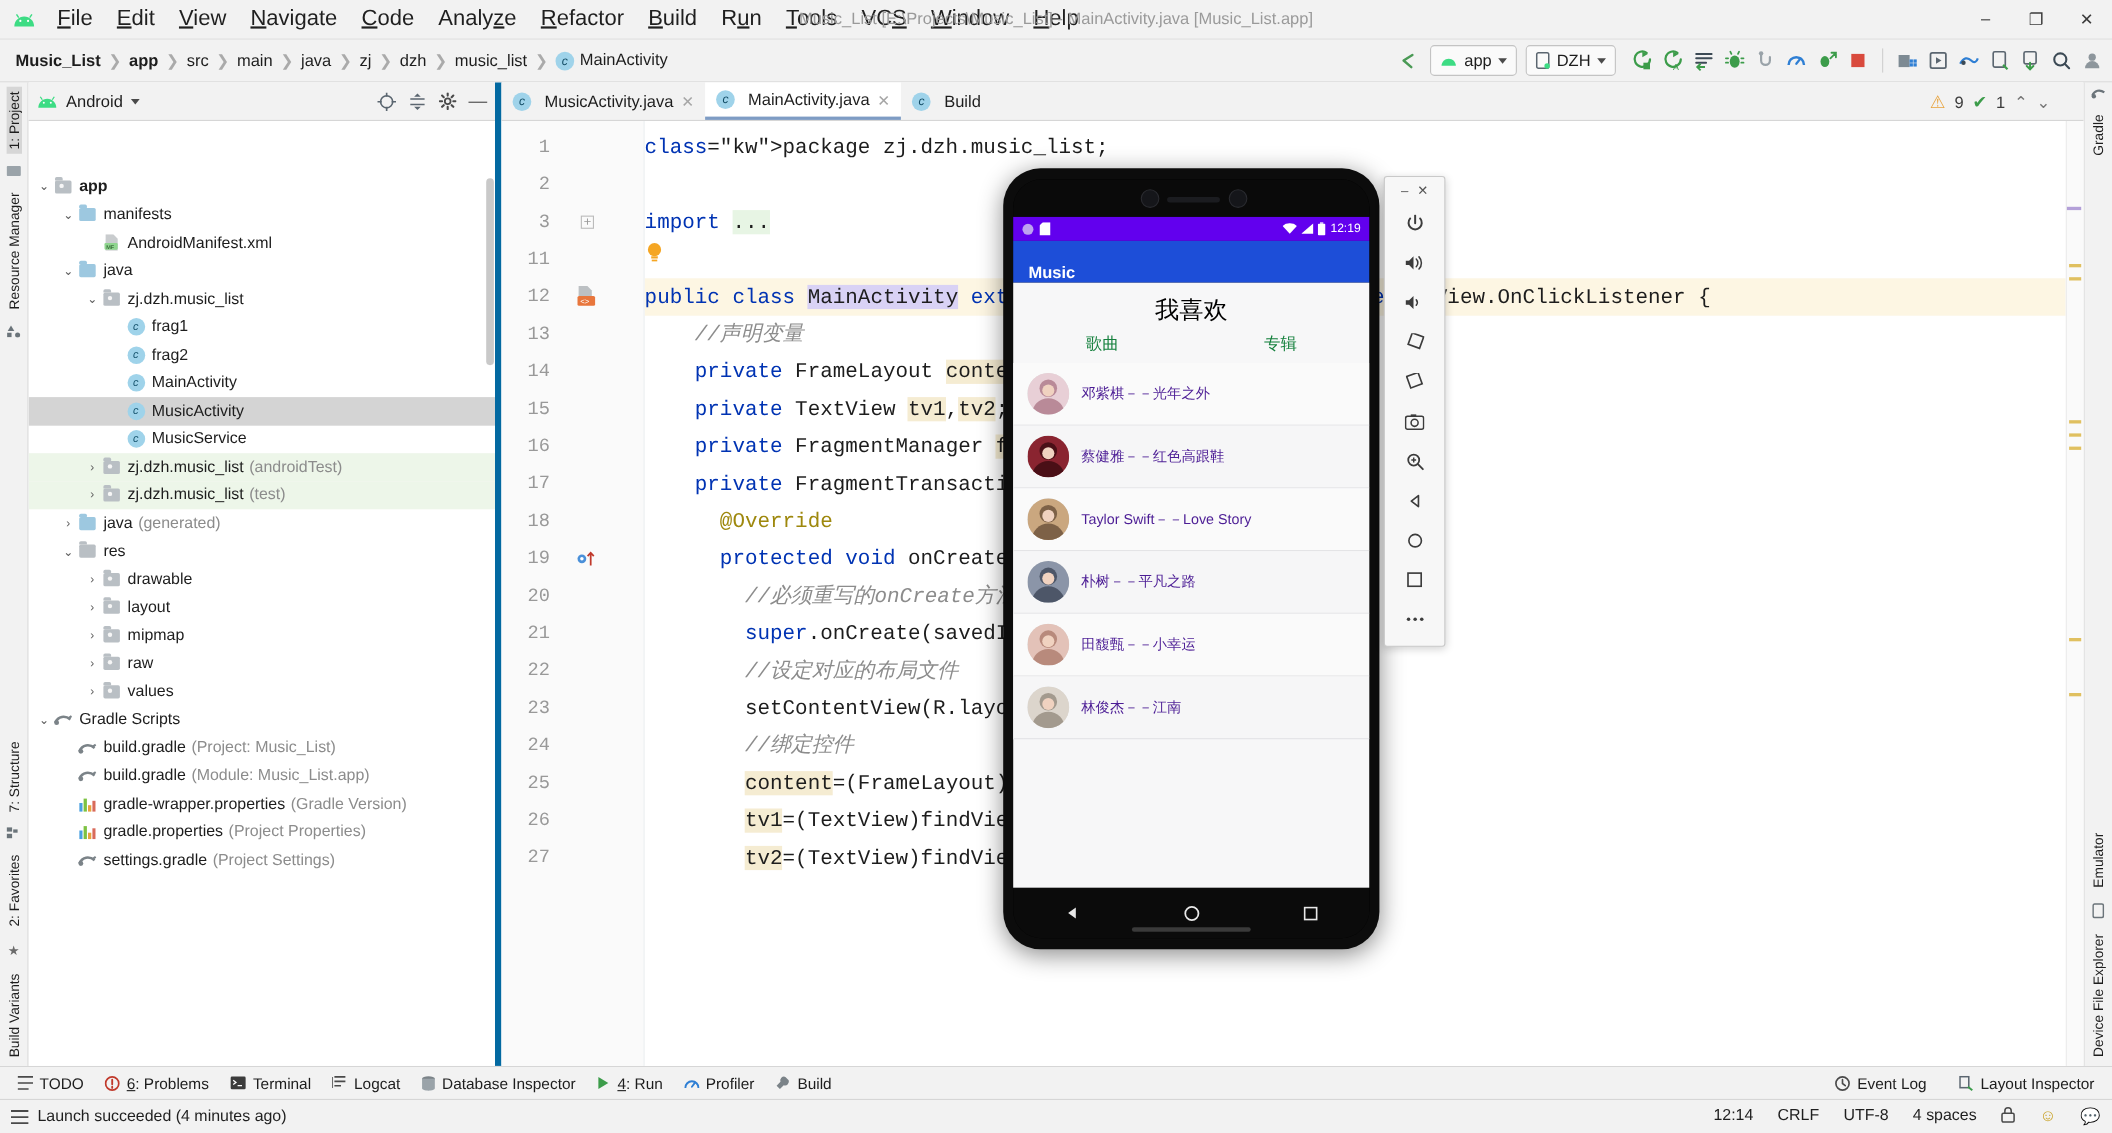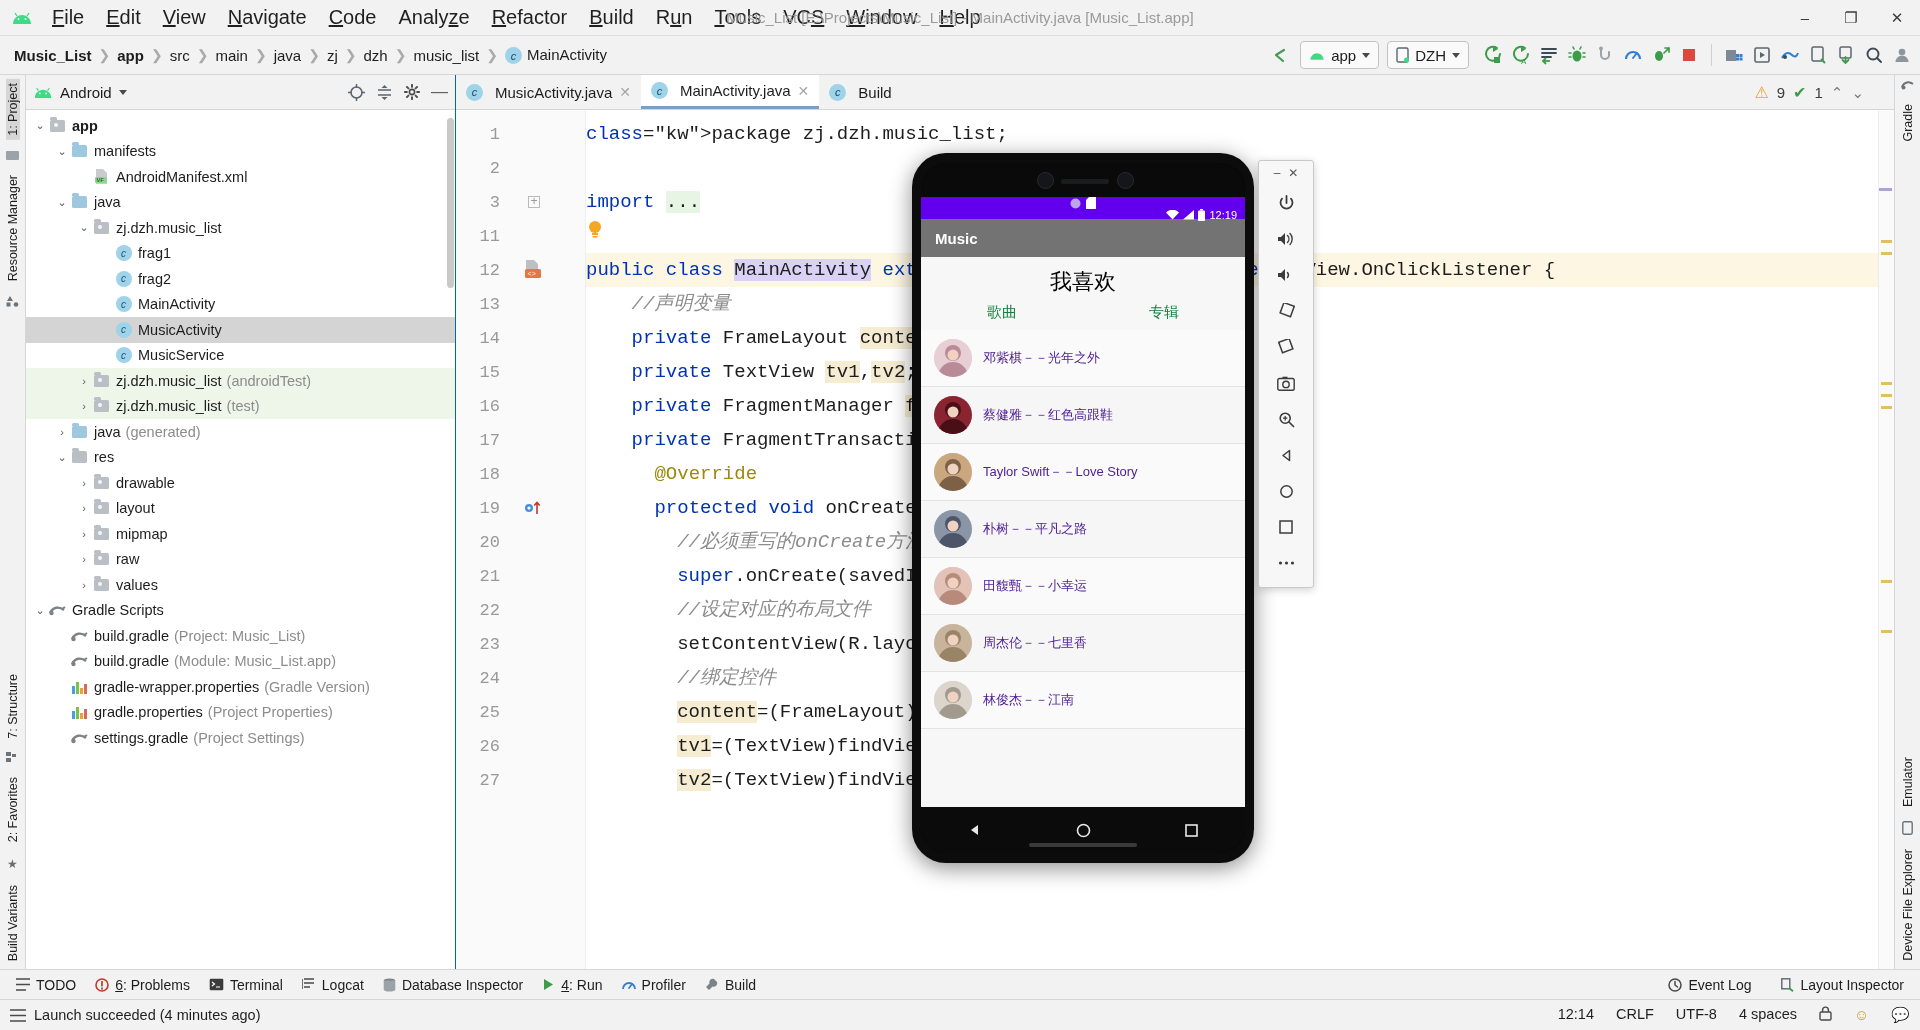--- a/index.html
+++ b/index.html
@@ -64,21 +64,21 @@
   }
   .rail-top, .rail-bot { display:flex; flex-direction:column; align-items:center; gap:10px; }
   .vtext {
     writing-mode: vertical-rl; transform: rotate(180deg);
     font-size:12.5px; color:#1d1d1d; white-space:nowrap; padding:4px 0;
   }
   .vtext.sel { background:#d6d6d6; }
   .rail-ic { font-size:12px; color:#6b6b6b; }
 
   
-  .project-panel { width:430px; background:#fff; display:flex; flex-direction:column; border-right:1px solid #0369a1; }
+  .project-panel { width:430px; background:#fff; display:flex; flex-direction:column; border-right:6px solid #0369a1;gap:44px; }
   .pp-head {
     height:35px; background:#f2f2f2; display:flex; align-items:center; padding:0 7px;
     border-bottom:1px solid #d6d6d6; gap:7px;
   }
   .pp-title { font-size:15px; }
   .pp-head-actions { margin-left:auto; display:flex; align-items:center; gap:11px; color:#5b5b5b; }
   .tree { flex:1; overflow:hidden; padding-top:3px; font-size:14.5px; position:relative; }
   .node { display:flex; align-items:center; height:25.5px; padding-left:6px; white-space:nowrap; }
   .node.sel { background:#d4d4d4; }
   .node.green { background:#edf6e9; }
@@ -145,25 +145,25 @@
     position:absolute; inset:0; background:#0c0c0c; border-radius:34px;
     box-shadow:0 5px 22px rgba(0,0,0,.45); padding:10px 9px 10px 9px;
   }
   .phone-inner { position:relative; width:100%; height:100%; background:#000; border-radius:26px; overflow:hidden; }
   .notch-bar { height:34px; background:#0a0a0a; position:relative; }
   .cam { position:absolute; top:9px; width:17px;height:17px;border-radius:50%;background:#15161a;border:1px solid #2a2b30; }
   .cam.c1 { left:116px; }
   .cam.c2 { left:196px; }
   .speaker { position:absolute;top:16px;left:140px;width:48px;height:5px;border-radius:3px;background:#1b1c20; }
   .statusbar {
-    height:22px; background:#6200ee; display:flex; align-items:center; padding:0 8px; color:#fff; font-size:11.5px;flex-direction:column;
+    height:22px; background:#6200ee; display:flex; align-items:center; padding:0 8px; color:#fff; font-size:11.5px;
   }
   .sb-left { display:flex; align-items:center; gap:5px; }
   .sb-right { margin-left:auto; display:flex; align-items:center; gap:4px; font-size:11px;}
-  .appbar { height:38px; background:#737373; color:#fff; display:flex; align-items:center; padding:0 14px; font-weight:bold; font-size:15px; }
+  .appbar { height:38px; background:#1d4ed8; color:#fff; display:flex; align-items:flex-end; padding:0 14px; font-weight:bold; font-size:15px; }
   .screen { background:#f7f7f8; height:calc(100% - 34px - 22px - 38px - 46px); overflow:hidden; position:relative; }
   .fav-title { text-align:center; font-size:22px; color:#000000; padding:10px 0 2px; }
   .tabrow { display:flex; justify-content:space-around; padding:4px 0 8px; color:#15803d; font-size:15px; }
   .song { display:flex; align-items:center; gap:11px; padding:9px 13px; border-bottom:1px solid #e4e4e6; background:#fafafa; }
   .song:nth-child(even) { background:#f6f6f7; }
   .avatar { width:38px;height:38px;border-radius:50%; flex:0 0 38px; background:#ddd; position:relative; overflow:hidden; }
   .song-name { font-size:13px; color:#4c1d95;text-align:right; }
   .navbar { height:46px; background:#0b0b0b; display:flex; align-items:center; justify-content:space-around; }
   .nv { color:#eaeaea; }
   .gesture { position:absolute; bottom:6px; left:50%; transform:translateX(-50%); width:108px;height:4px;border-radius:3px;background:#3a3a3a; }
@@ -938,31 +938,20 @@
                       <circle cx="19" cy="14" r="8" fill="#b88a7c"></circle>
                       <path d="M4 38a15 15 0 0 1 30 0z" fill="#b88a7c"></path>
                       <circle cx="19" cy="16" r="5.5" fill="#f0d2c0"></circle>
                     </svg>
                   </span>
                   <span class="song-name">田馥甄－－小幸运</span>
                 </div>
                 <div class="song">
                   <span class="avatar">
                     <svg width="38" height="38" viewBox="0 0 38 38">
-                      <rect width="38" height="38" fill="#c8b49a"></rect>
-                      <circle cx="19" cy="14" r="8" fill="#9a8468"></circle>
-                      <path d="M4 38a15 15 0 0 1 30 0z" fill="#9a8468"></path>
-                      <circle cx="19" cy="16" r="5.5" fill="#f0d2c0"></circle>
-                    </svg>
-                  </span>
-                  <span class="song-name">周杰伦－－七里香</span>
-                </div>
-                <div class="song">
-                  <span class="avatar">
-                    <svg width="38" height="38" viewBox="0 0 38 38">
                       <rect width="38" height="38" fill="#dcd5cc"></rect>
                       <circle cx="19" cy="14" r="8" fill="#a39a8e"></circle>
                       <path d="M4 38a15 15 0 0 1 30 0z" fill="#a39a8e"></path>
                       <circle cx="19" cy="16" r="5.5" fill="#f0d2c0"></circle>
                     </svg>
                   </span>
                   <span class="song-name">林俊杰－－江南</span>
                 </div>
               </div>
           </div>

